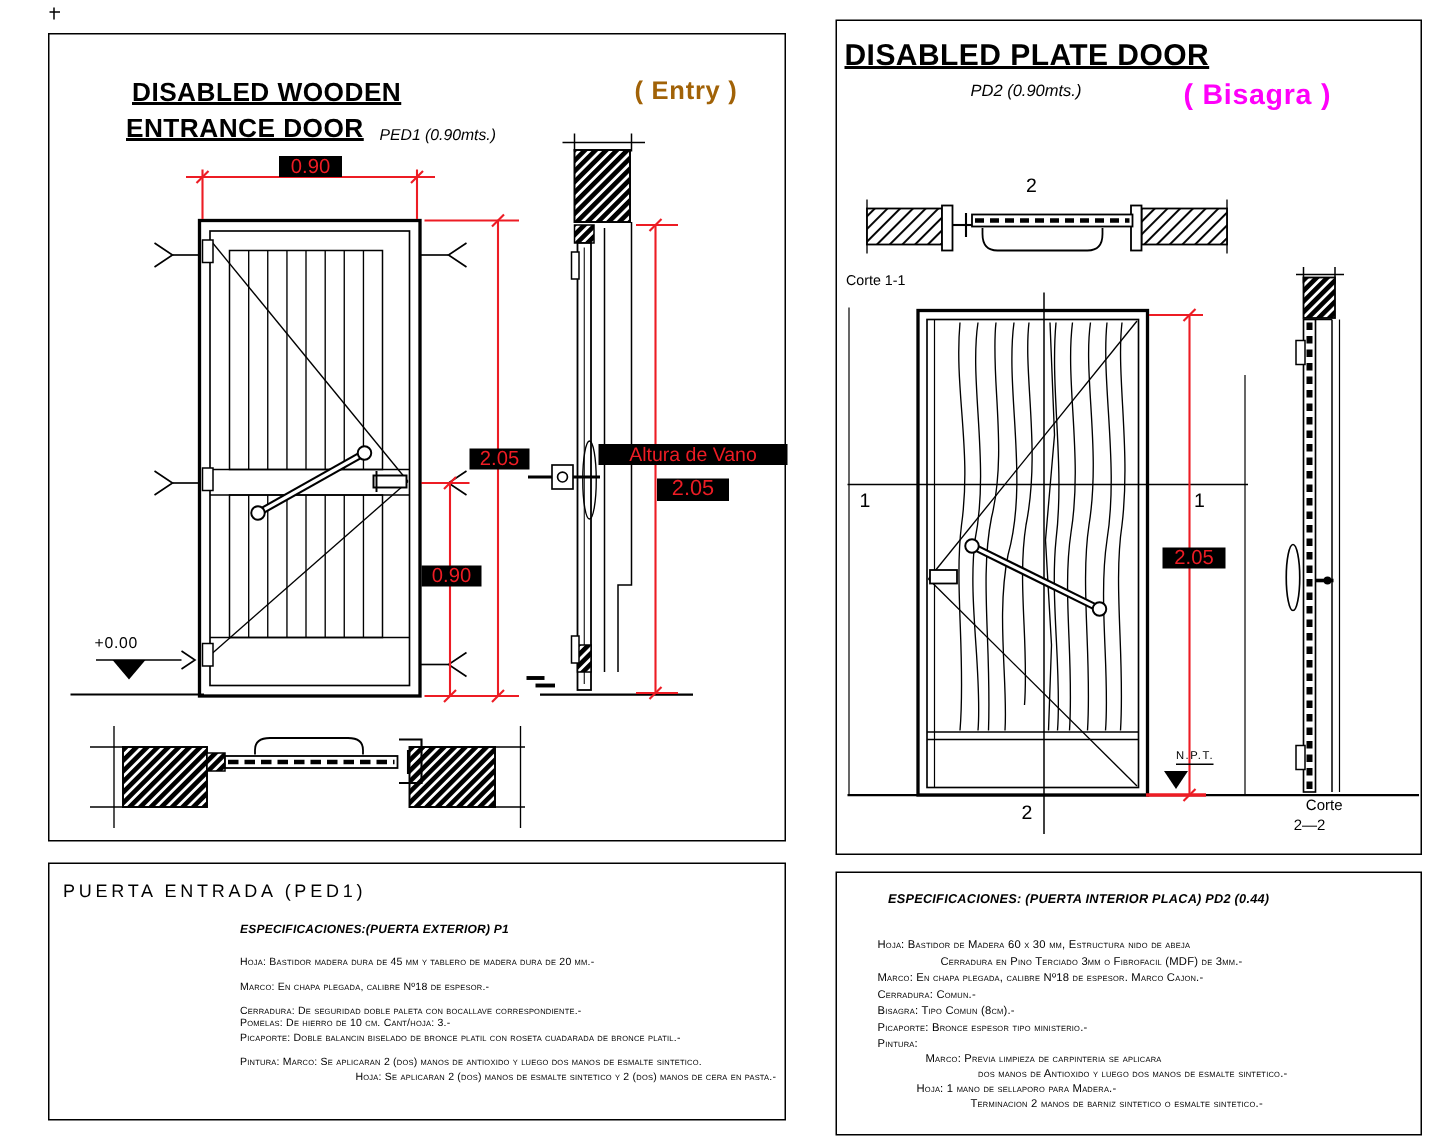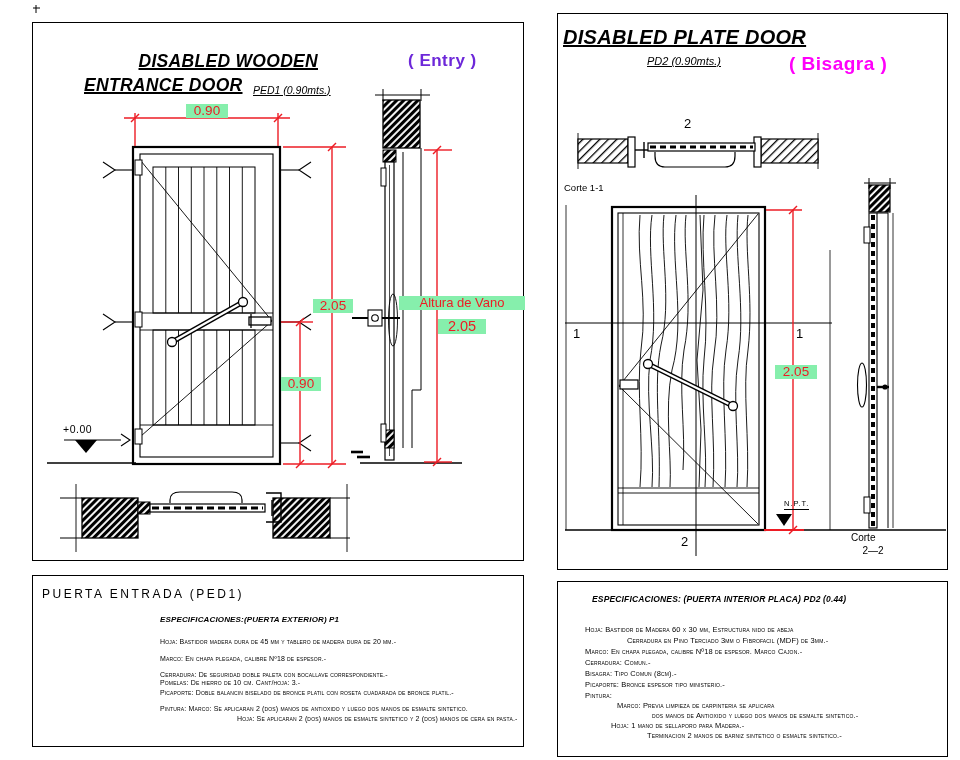--- a/index.html
+++ b/index.html
@@ -1,24 +1,24 @@
 <!DOCTYPE html>
 <html><head>
 <meta charset="utf-8">
 <style>
   html,body{margin:0;padding:0;background:#fff}
   .stage{position:relative;width:960px;height:760px;background:#fff;
          font-family:"Liberation Sans",sans-serif;overflow:hidden}
   .box{position:absolute;border:1.7px solid #000;background:transparent}
   svg.draw{position:absolute;left:0;top:0}
   .lbl{position:absolute;white-space:nowrap;color:#000;line-height:1.05}
-  .ttl{font-weight:bold;font-style:italic;text-decoration:underline;
+  .ttl{font-weight:bold;text-decoration:underline;
        text-decoration-thickness:1.5px;letter-spacing:.3px}
-  .sub{font-style:italic;text-decoration:underline}
-  .red{color:#ed1c24;background:#86efac;text-align:center;padding:0 1px}
+  .sub{font-style:italic;}
+  .red{color:#ed1c24;background:#000000;text-align:center;padding:0 1px}
   .mag{font-weight:bold;letter-spacing:.5px}
   .cad{font-variant:small-caps;letter-spacing:.15px}
   .bi{font-weight:bold;font-style:italic}
 </style>
 </head>
 <body>
 
 <div class="stage">
 
   <div class="box" style="left:32px;top:22px;width:490px;height:537px"></div>
@@ -242,44 +242,44 @@
         <ellipse cx="862" cy="385" rx="4.5" ry="22" stroke-width="1.1"></ellipse>
         <line x1="877" y1="387" x2="889" y2="387" stroke-width="2.4"></line>
         <circle cx="885" cy="387" r="2.6" fill="#000" stroke="none"></circle>
       </g>
       <line x1="877" y1="213" x2="888" y2="213" stroke-width="1"></line>
       <line x1="888" y1="213" x2="888" y2="528" stroke-width="1"></line>
       <line x1="893" y1="213" x2="893" y2="528" stroke-width="0.8"></line>
     </g>
   </svg>
 
-  <div class="lbl ttl" style="left:88px;top:52px;width:230px;text-align:right;font-size:17.5px">DISABLED WOODEN</div>
+  <div class="lbl ttl" style="left:88px;top:52px;width:230px;text-align:left;font-size:17.5px">DISABLED WOODEN</div>
   <div class="lbl ttl" style="left:84px;top:76px;font-size:17.5px">ENTRANCE DOOR</div>
   <div class="lbl sub" style="left:253px;top:85px;font-size:10.5px">PED1 (0.90mts.)</div>
-  <div class="lbl mag" style="left:408px;top:52px;font-size:17px;color:#6d28d9">( Entry )</div>
+  <div class="lbl mag" style="left:423px;top:52px;font-size:17px;color:#a16207">( Entry )</div>
 
   <div class="lbl red" style="left:186px;top:104px;width:40px;font-size:13.5px">0.90</div>
   <div class="lbl red" style="left:313px;top:299px;width:38px;font-size:13.5px">2.05</div>
   <div class="lbl red" style="left:281px;top:377px;width:38px;font-size:13.5px">0.90</div>
   <div class="lbl" style="left:63px;top:424px;font-size:10.5px;letter-spacing:.5px">+0.00</div>
   <div class="lbl red" style="left:399px;top:296px;width:124px;font-size:13px">Altura de Vano</div>
   <div class="lbl red" style="left:438px;top:319px;width:46px;font-size:14.5px">2.05</div>
 
   <div class="lbl ttl" style="left:563px;top:27px;font-size:20px">DISABLED PLATE DOOR</div>
   <div class="lbl sub" style="left:647px;top:56px;font-size:11px">PD2 (0.90mts.)</div>
   <div class="lbl mag" style="left:789px;top:54px;font-size:19px;color:#ff00fa">( Bisagra )</div>
 
   <div class="lbl" style="left:684px;top:117px;font-size:13px">2</div>
   <div class="lbl" style="left:564px;top:183px;font-size:9.5px">Corte 1-1</div>
   <div class="lbl" style="left:573px;top:327px;font-size:13px">1</div>
   <div class="lbl" style="left:796px;top:327px;font-size:13px">1</div>
   <div class="lbl red" style="left:775px;top:365px;width:40px;font-size:13.5px">2.05</div>
   <div class="lbl" style="left:784px;top:500px;font-size:7.5px;letter-spacing:1px;border-bottom:1px solid #000;padding-bottom:1px">N.P.T.</div>
   <div class="lbl" style="left:681px;top:535px;font-size:13px">2</div>
-  <div class="lbl" style="left:851px;top:533px;width:44px;text-align:left;font-size:10px">Corte</div>
+  <div class="lbl" style="left:851px;top:533px;width:44px;text-align:right;font-size:10px">Corte</div>
   <div class="lbl" style="left:851px;top:546px;width:44px;text-align:center;font-size:10px">2—2</div>
 
   <div class="lbl" style="left:42px;top:588px;font-size:12px;letter-spacing:2.5px">PUERTA ENTRADA (PED1)</div>
   <div class="lbl cad bi" style="left:160px;top:616px;font-size:8px">ESPECIFICACIONES:(PUERTA EXTERIOR) P1</div>
   <div class="lbl cad" style="left:160px;top:638px;font-size:7px">Hoja: Bastidor madera dura de 45 mm y tablero de madera dura de 20 mm.-</div>
   <div class="lbl cad" style="left:160px;top:655px;font-size:7px">Marco: En chapa plegada, calibre Nº18 de espesor.-</div>
   <div class="lbl cad" style="left:160px;top:671px;font-size:7px">Cerradura: De seguridad doble paleta con bocallave correspondiente.-</div>
   <div class="lbl cad" style="left:160px;top:679px;font-size:7px">Pomelas: De hierro de 10 cm. Cant/hoja: 3.-</div>
   <div class="lbl cad" style="left:160px;top:689px;font-size:7px">Picaporte: Doble balancin biselado de bronce platil con roseta cuadarada de bronce platil.-</div>
   <div class="lbl cad" style="left:160px;top:705px;font-size:7px">Pintura: Marco: Se aplicaran 2 (dos) manos de antioxido y luego dos manos de esmalte sintetico.</div>

